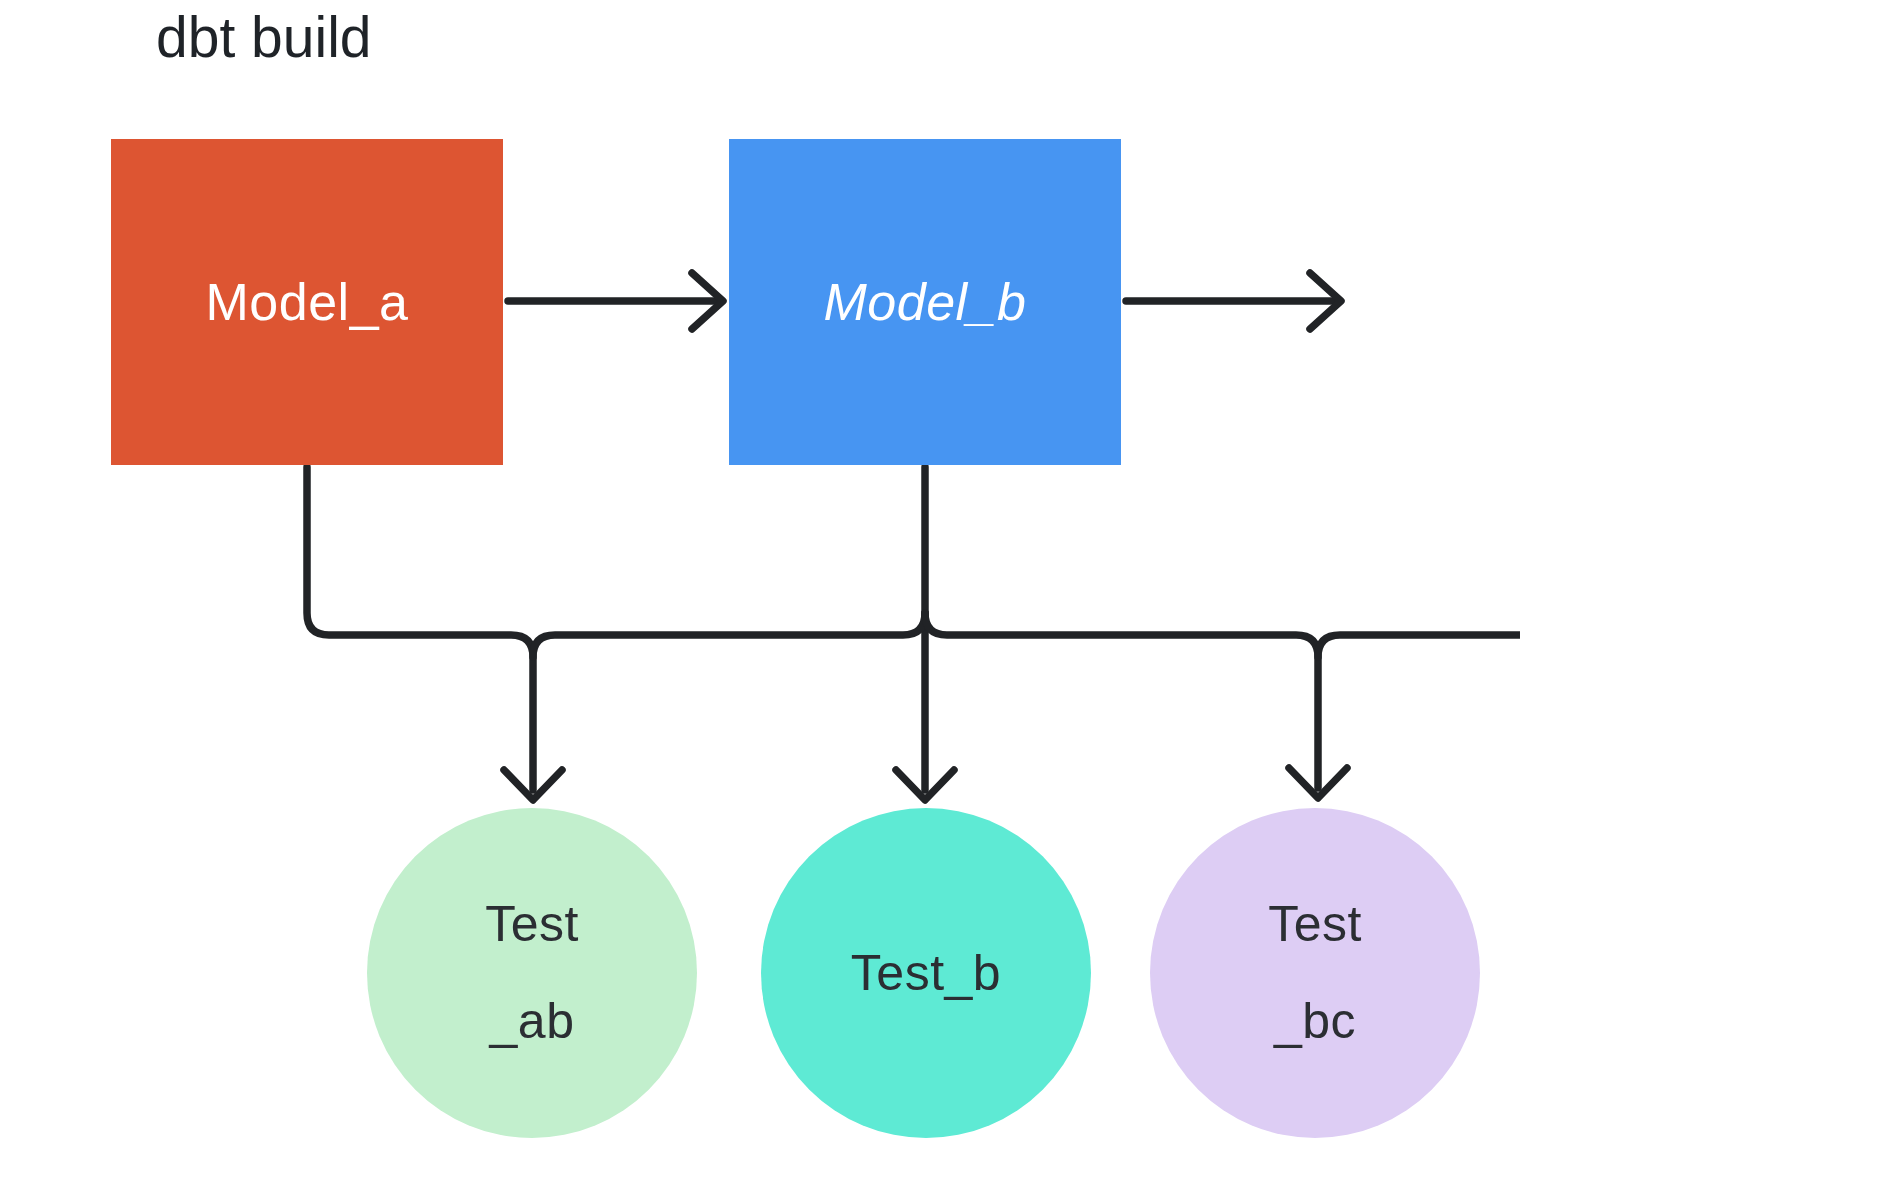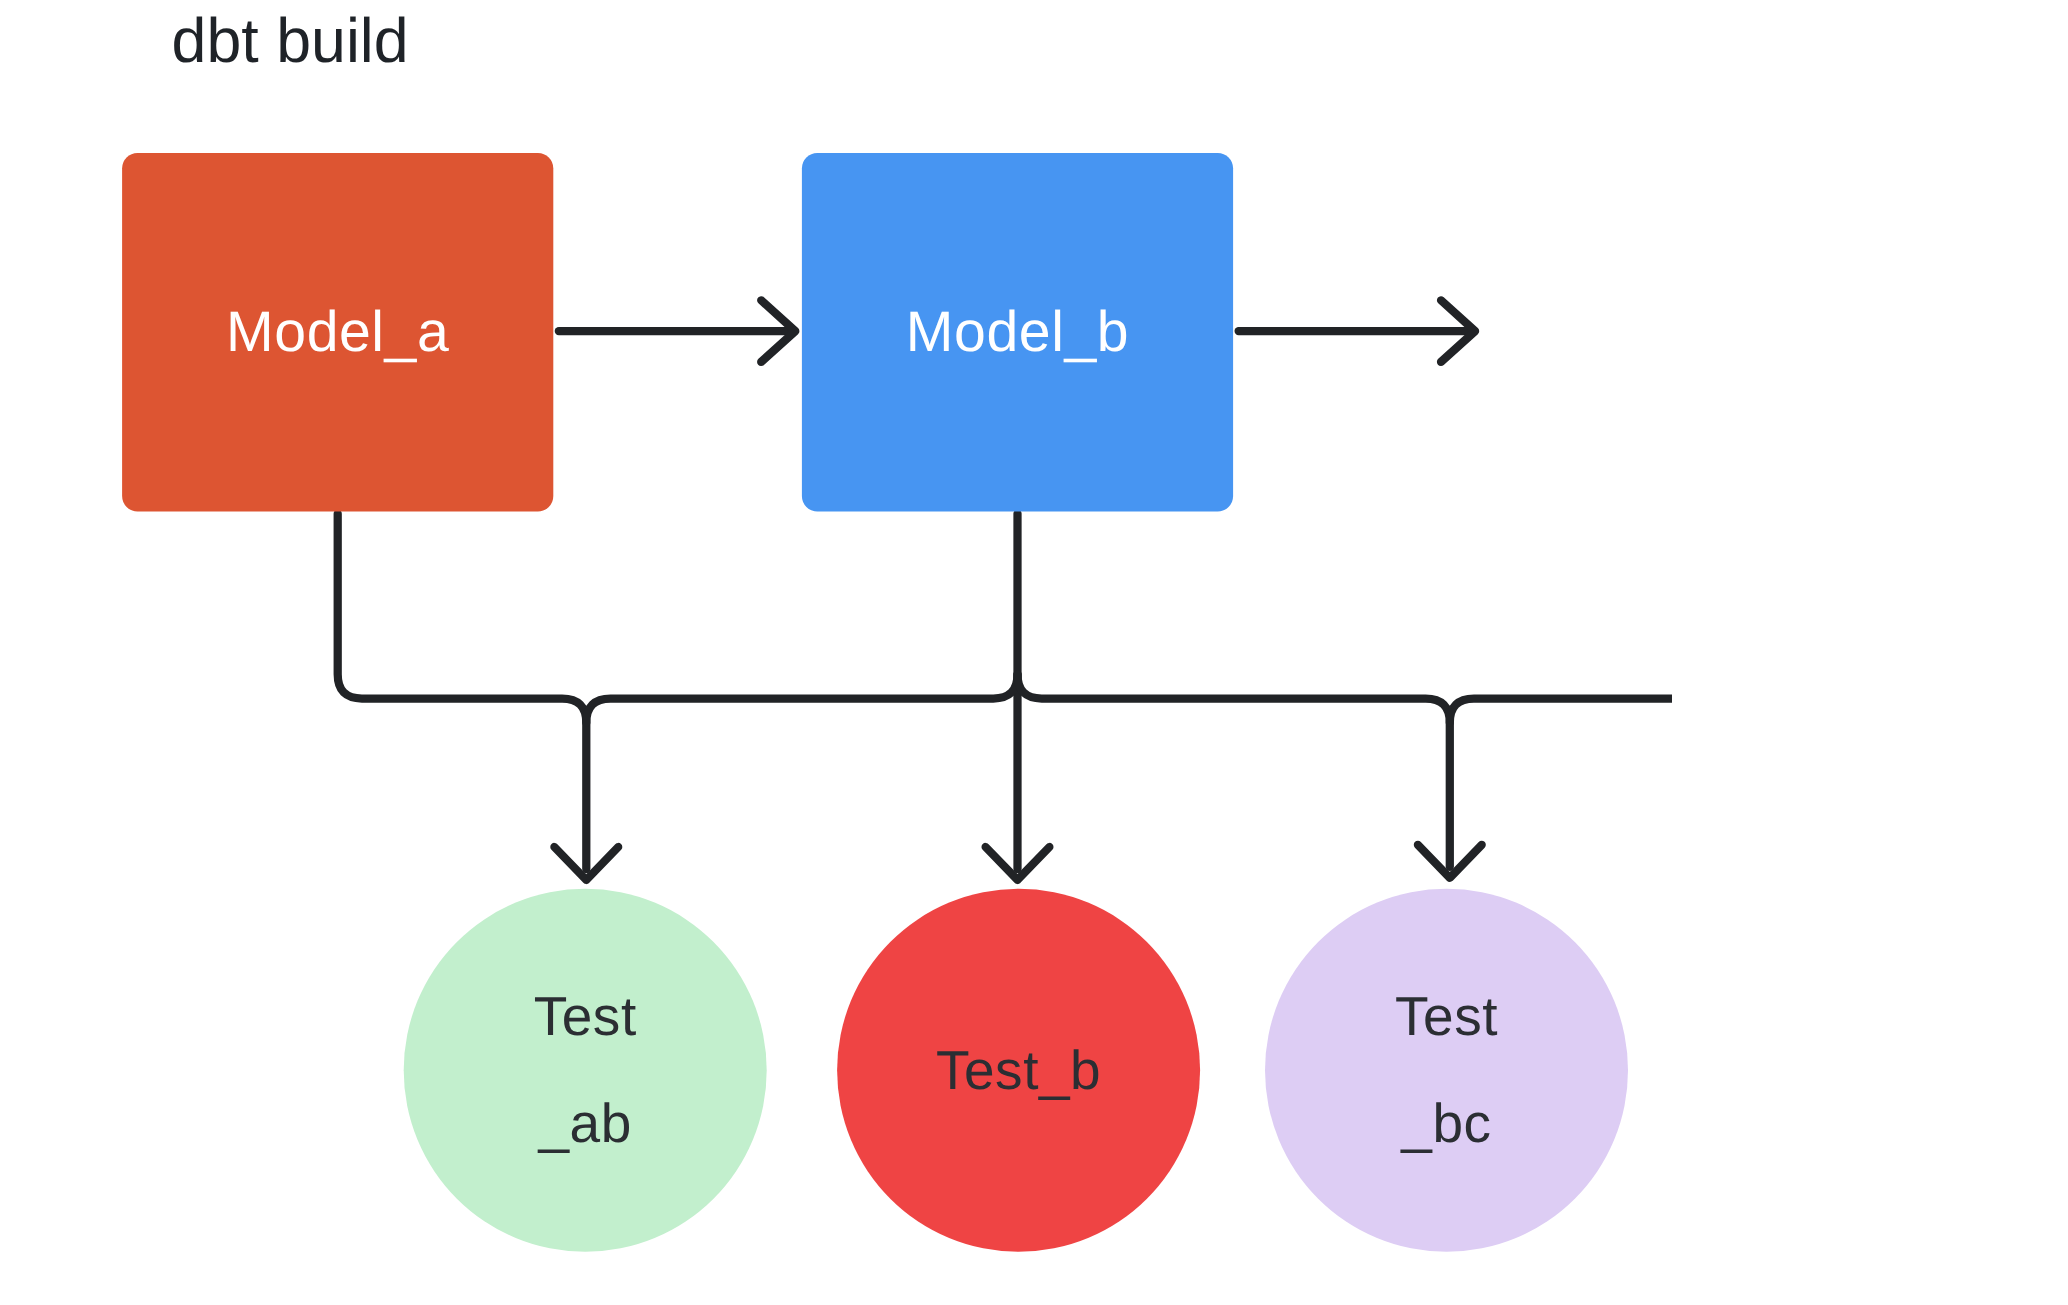--- a/index.html
+++ b/index.html
@@ -34,21 +34,21 @@
     stroke: #212326;
     stroke-width: 7.5;
     stroke-linecap: round;
     stroke-linejoin: round;
   }
   .model-box {
     position: absolute;
     top: 139px;
     width: 392px;
     height: 326px;
-    border-radius: 14px;
+    border-radius: 0;
     display: flex;
     align-items: center;
     justify-content: center;
   }
   .model-box span {
     color: #ffffff;
     font-size: 52px;
     font-weight: 500;
     letter-spacing: 0.5px;
   }
@@ -66,21 +66,21 @@
   }
   .test-circle span {
     display: block;
     color: #2b2e33;
     font-size: 50px;
     font-weight: 500;
     line-height: 97px;
     letter-spacing: 0.5px;
   }
   .pos-model-a { left: 111px; }
-  .pos-model-b { left: 729px; }
+  .pos-model-b { left: 729px; font-style: italic; }
   .pos-model-c { left: 1347px; }
   .pos-test-ab { left: 367px; }
   .pos-test-b  { left: 761px; }
   .pos-test-bc { left: 1150px; }
 </style>
 </head>
 <body>
 
 <div class="canvas">
 
@@ -116,21 +116,21 @@
   <div class="model-box pos-model-b" style="background-color: rgb(71, 149, 242);">
     <span>Model_b</span>
   </div>
 
 
   <div class="test-circle pos-test-ab" style="background-color: rgb(194, 239, 205);">
     <span>Test</span>
     <span>_ab</span>
   </div>
 
-  <div class="test-circle pos-test-b" style="background-color: #ef4444;">
+  <div class="test-circle pos-test-b" style="background-color: #5eead4;">
     <span>Test_b</span>
     <span></span>
   </div>
 
   <div class="test-circle pos-test-bc" style="background-color: rgb(221, 205, 244);">
     <span>Test</span>
     <span>_bc</span>
   </div>
 
 </div>

